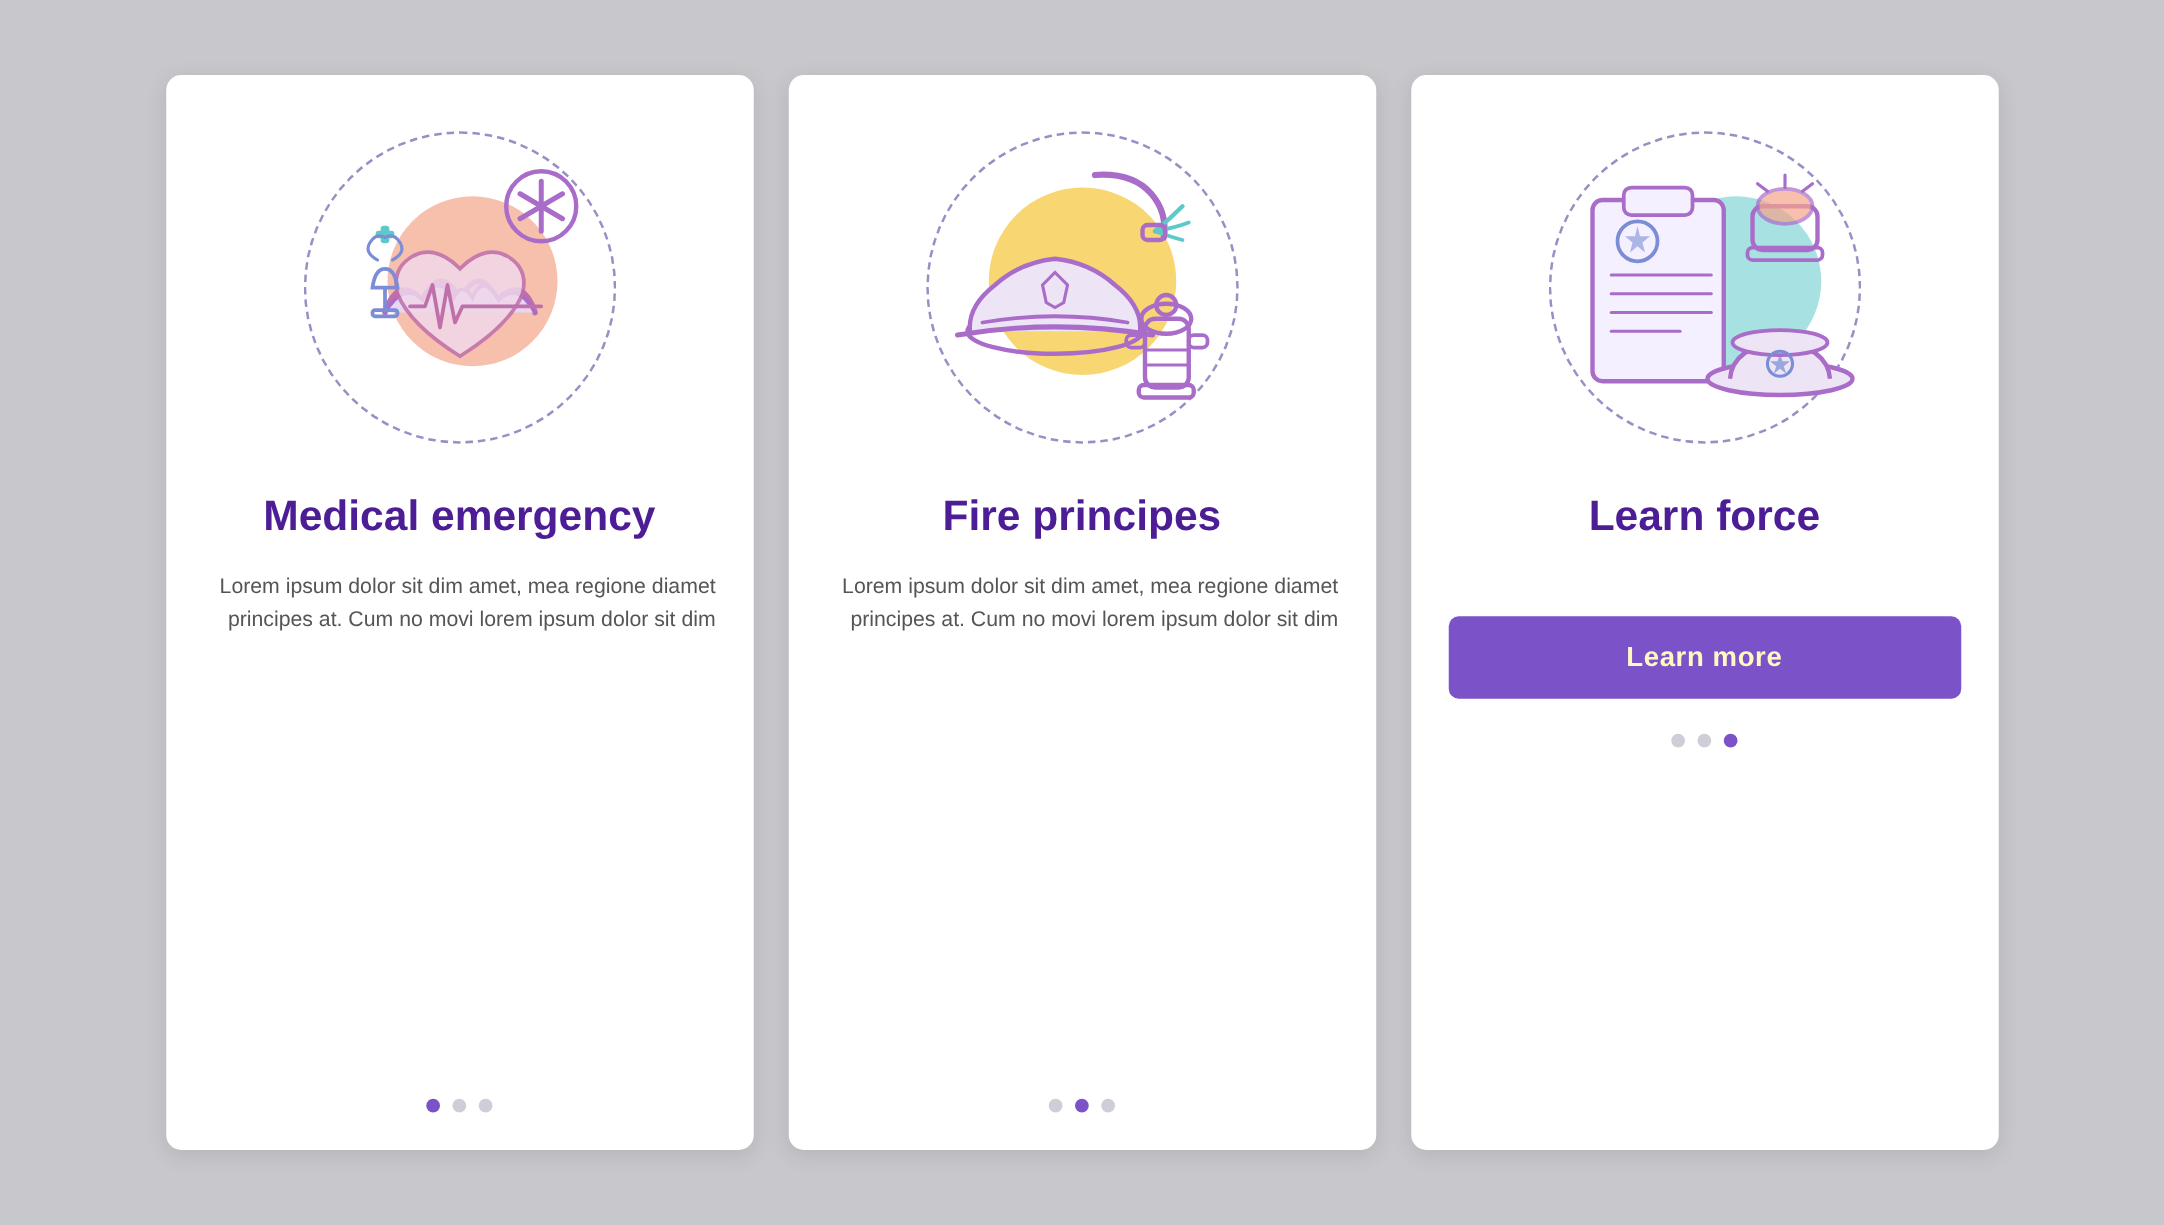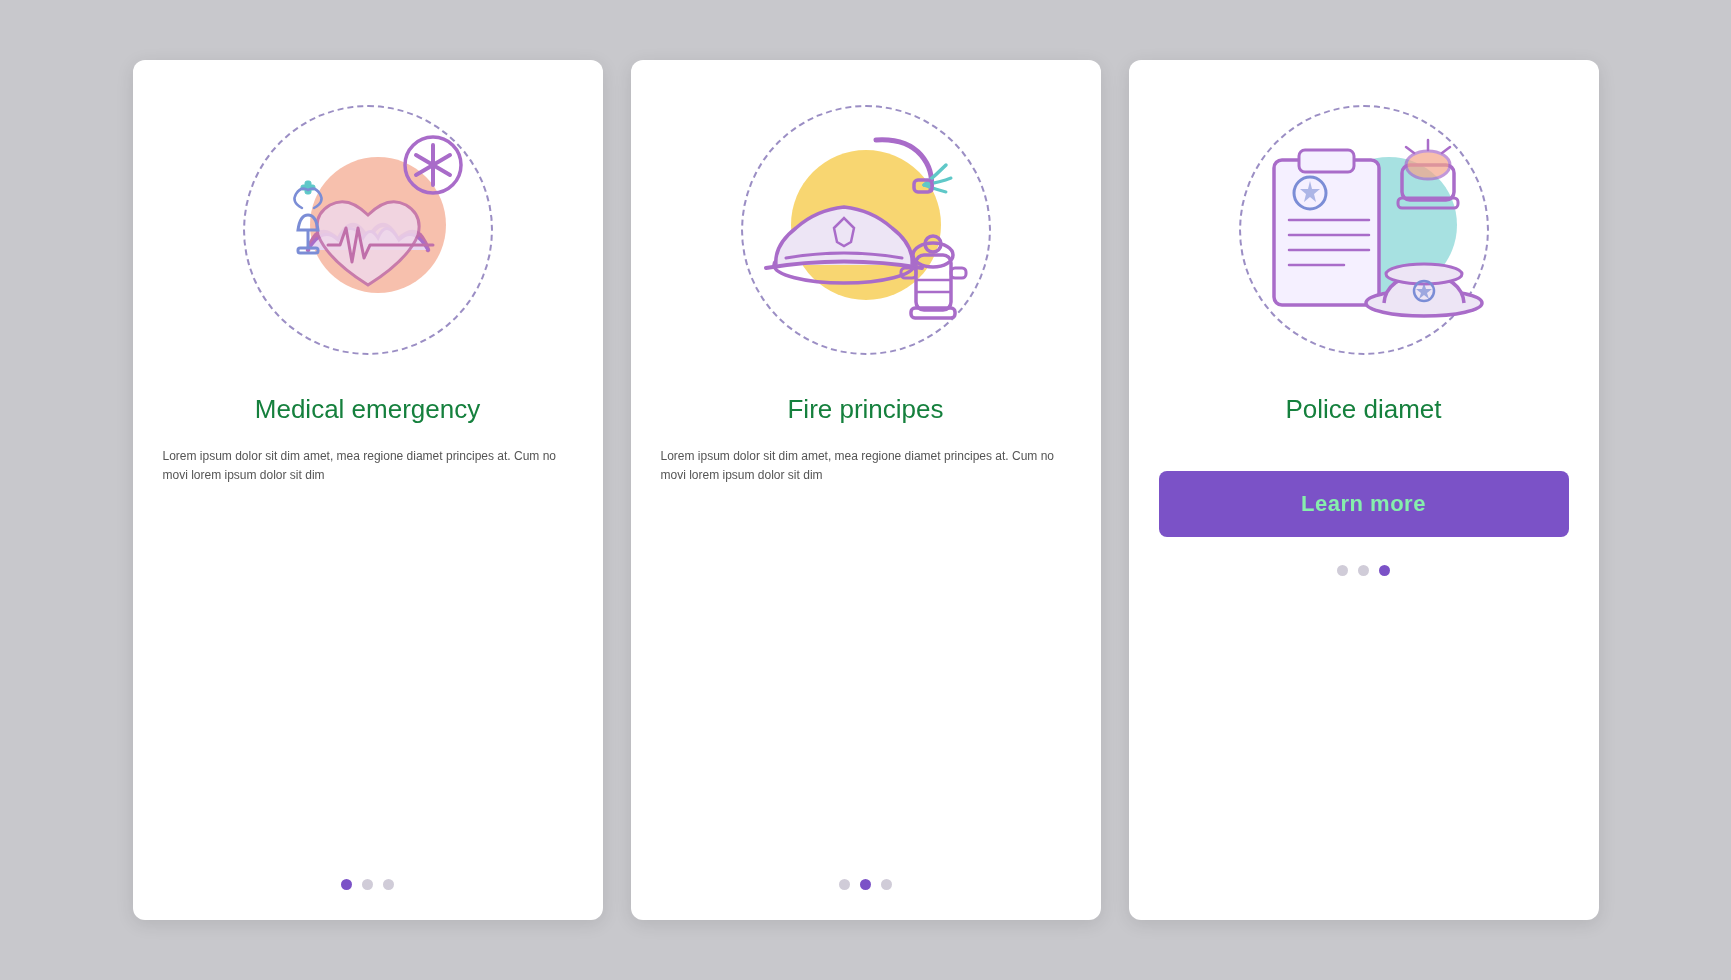--- a/index.html
+++ b/index.html
@@ -59,32 +59,32 @@
 
     
     .illustration svg {
       width: 240px;
       height: 240px;
       position: relative;
       z-index: 2;
     }
 
     .card-title {
-      font-size: 26px;
-      font-weight: 400;
-      color: #15803d;
+      font-size: 34px;
+      font-weight: 700;
+      color: #4c1d95;
       text-align: center;
       margin-bottom: 22px;
     }
 
     .card-text {
-      font-size: 12px;
+      font-size: 17px;
       color: #555555;
       line-height: 1.6;
-      text-align: left;
+      text-align: right;
       width: 100%;
       flex: 1;
     }
 
     .dots {
       display: flex;
       gap: 10px;
       margin-top: 28px;
       align-items: center;
       justify-content: center;
@@ -98,29 +98,29 @@
     }
 
     .dot.active {
       background: #7b52c7;
     }
 
     
     .learn-more-btn {
       width: 100%;
       background: #7b52c7;
-      color: #86efac;
+      color: #fef9c3;
       border: none;
       border-radius: 8px;
       padding: 20px 0;
       font-size: 22px;
       font-weight: 700;
       text-align: center;
       cursor: pointer;
-      margin-top: 24px;
+      margin-top: 38px;
       letter-spacing: 0.5px;
     }
   </style>
 </head>
 <body>
 
 <div class="cards-container">
 
   <div class="card">
     <div class="illustration">
@@ -258,21 +258,21 @@
 
           <path d="M10 45 Q12 20 50 15 Q88 20 90 45" fill="#ede5f5" stroke="#a96cc9" stroke-width="3.5"></path>
 
           <ellipse cx="50" cy="16" rx="38" ry="10" fill="#ede5f5" stroke="#a96cc9" stroke-width="3"></ellipse>
 
           <circle cx="50" cy="33" r="10" fill="none" stroke="#7b8dd6" stroke-width="2.5"></circle>
           <path d="M50 25 L52 31 L58 31 L53 35 L55 41 L50 37 L45 41 L47 35 L42 31 L48 31Z" fill="#7b8dd6" opacity="0.7"></path>
         </g>
       </svg>
     </div>
-    <div class="card-title">Police diamet</div>
+    <div class="card-title">Learn force</div>
     <button class="learn-more-btn">Learn more</button>
     <div class="dots">
       <div class="dot"></div>
       <div class="dot"></div>
       <div class="dot active"></div>
     </div>
   </div>
 
 </div>
 

